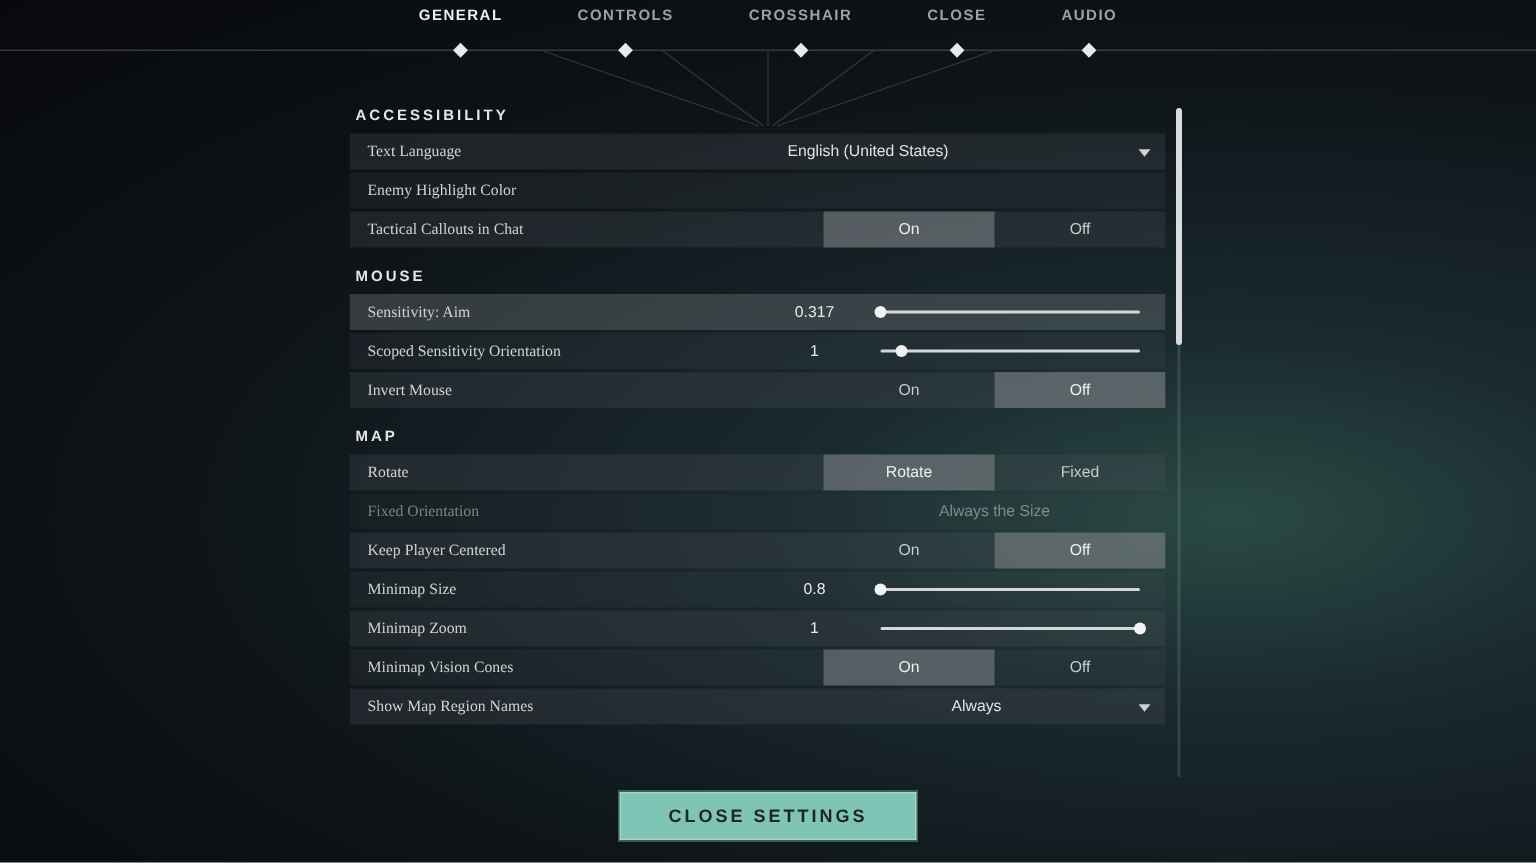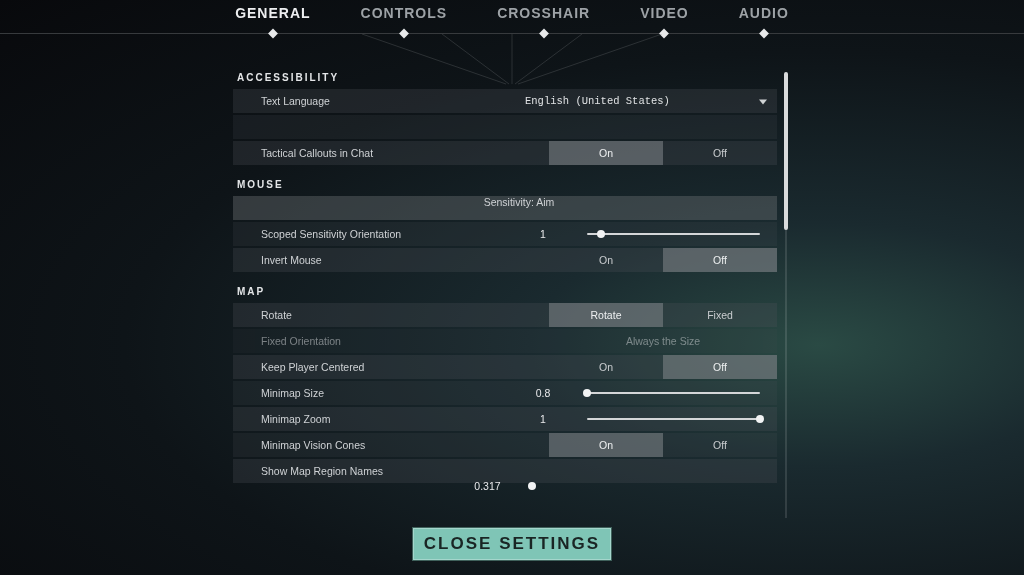--- a/index.html
+++ b/index.html
@@ -19,21 +19,21 @@
     display: flex;
     justify-content: center;
     align-items: flex-end;
   }
   .nav-items {
     display: flex;
     gap: 22px;
     height: 34px;
   }
   .nav-item {
-    font-size: 14px;
+    font-size: 10px;
     letter-spacing: 1px;
     font-weight: 700;
     color: #9da2a6;
     padding: 6px 14px 0 14px;
     height: 34px;
     position: relative;
     cursor: pointer;
   }
   .nav-item.active { color: #edeef0; }
   .nav-item::after {
@@ -83,45 +83,45 @@
   }
   .row {
     display: flex;
     align-items: center;
     height: 24px;
     background: rgba(80,84,88,0.28);
     margin-bottom: 2px;
     font-size: 10.5px;
   }
   .row.alt { background: rgba(80,84,88,0.18); }
-  .row.highlight { background: rgba(110,114,118,0.40); flex-direction: column; }
+  .row.highlight { background: rgba(110,114,118,0.40); }
   .row.disabled { opacity: 0.55; }
   .row .label {
     flex: 0 0 284px;
-    padding-left: 28px;
+    padding-left: 12px;
     color: #cfd2d5;
     font-size: 10.5px;
+    font-family: Liberation Serif, serif;
   }
   .row .ctrl {
     flex: 1;
     display: flex;
     height: 100%;
     align-items: center;
   }
   
   .dropdown {
     position: relative;
     flex: 1;
     height: 100%;
     display: flex;
     align-items: center;
     padding-left: 8px;
     color: #dfe1e3;
     cursor: pointer;
-    font-family: Liberation Mono, monospace;
   }
   .dropdown .chev {
     position: absolute;
     right: 10px; top: 50%;
     transform: translateY(-30%);
     width: 0; height: 0;
     border-left: 4px solid transparent;
     border-right: 4px solid transparent;
     border-top: 5px solid #cfd2d4;
   }
@@ -171,38 +171,38 @@
   
   .close-btn {
     position: absolute;
     left: 50%; bottom: 14px;
     transform: translateX(-50%);
     width: 200px; height: 34px;
     background: #7fc5b6;
     border: 1px solid rgba(20,30,30,0.6);
     box-shadow: inset 0 0 0 1px rgba(255,255,255,0.3);
     color: #1a2524;
-    font-size: 17px;
+    font-size: 12px;
     font-weight: 700;
     letter-spacing: 2px;
     display: flex;
     align-items: center;
     justify-content: center;
     cursor: pointer;
   }
 </style>
 </head>
 <body>
 
 <div class="topnav">
   <div class="nav-items">
     <div class="nav-item active">GENERAL</div>
     <div class="nav-item">CONTROLS</div>
     <div class="nav-item">CROSSHAIR</div>
-    <div class="nav-item">VIDEO</div>
+    <div class="nav-item">CLOSE</div>
     <div class="nav-item">AUDIO</div>
   </div>
 </div>
 <svg class="diag" viewBox="0 0 540 70">
   <line x1="120" y1="0" x2="264" y2="50" stroke="#7a7d80" stroke-width="0.8"></line>
   <line x1="200" y1="0" x2="267" y2="50" stroke="#7a7d80" stroke-width="0.8"></line>
   <line x1="270" y1="0" x2="270" y2="50" stroke="#7a7d80" stroke-width="0.8"></line>
   <line x1="340" y1="0" x2="273" y2="50" stroke="#7a7d80" stroke-width="0.8"></line>
   <line x1="420" y1="0" x2="276" y2="50" stroke="#7a7d80" stroke-width="0.8"></line>
 </svg>
@@ -218,20 +218,21 @@
     <div class="label">Text Language</div>
     <div class="ctrl">
       <div class="dropdown">
         <span>English (United States)</span>
         <span class="chev"></span>
       </div>
     </div>
   </div>
 
   <div class="row alt">
+    <div class="label">Enemy Highlight Color</div>
   </div>
 
   <div class="row">
     <div class="label">Tactical Callouts in Chat</div>
     <div class="ctrl">
       <div class="toggle-pair">
         <div class="tg selected">On</div>
         <div class="tg">Off</div>
       </div>
     </div>
@@ -333,17 +334,23 @@
     <div class="ctrl">
       <div class="toggle-pair">
         <div class="tg selected">On</div>
         <div class="tg">Off</div>
       </div>
     </div>
   </div>
 
   <div class="row">
     <div class="label">Show Map Region Names</div>
+    <div class="ctrl">
+      <div class="dropdown">
+        <span style="flex:1;text-align:center">Always</span>
+        <span class="chev"></span>
+      </div>
+    </div>
   </div>
 
 </div>
 
 <div class="close-btn">CLOSE SETTINGS</div>
 
 </body></html>

